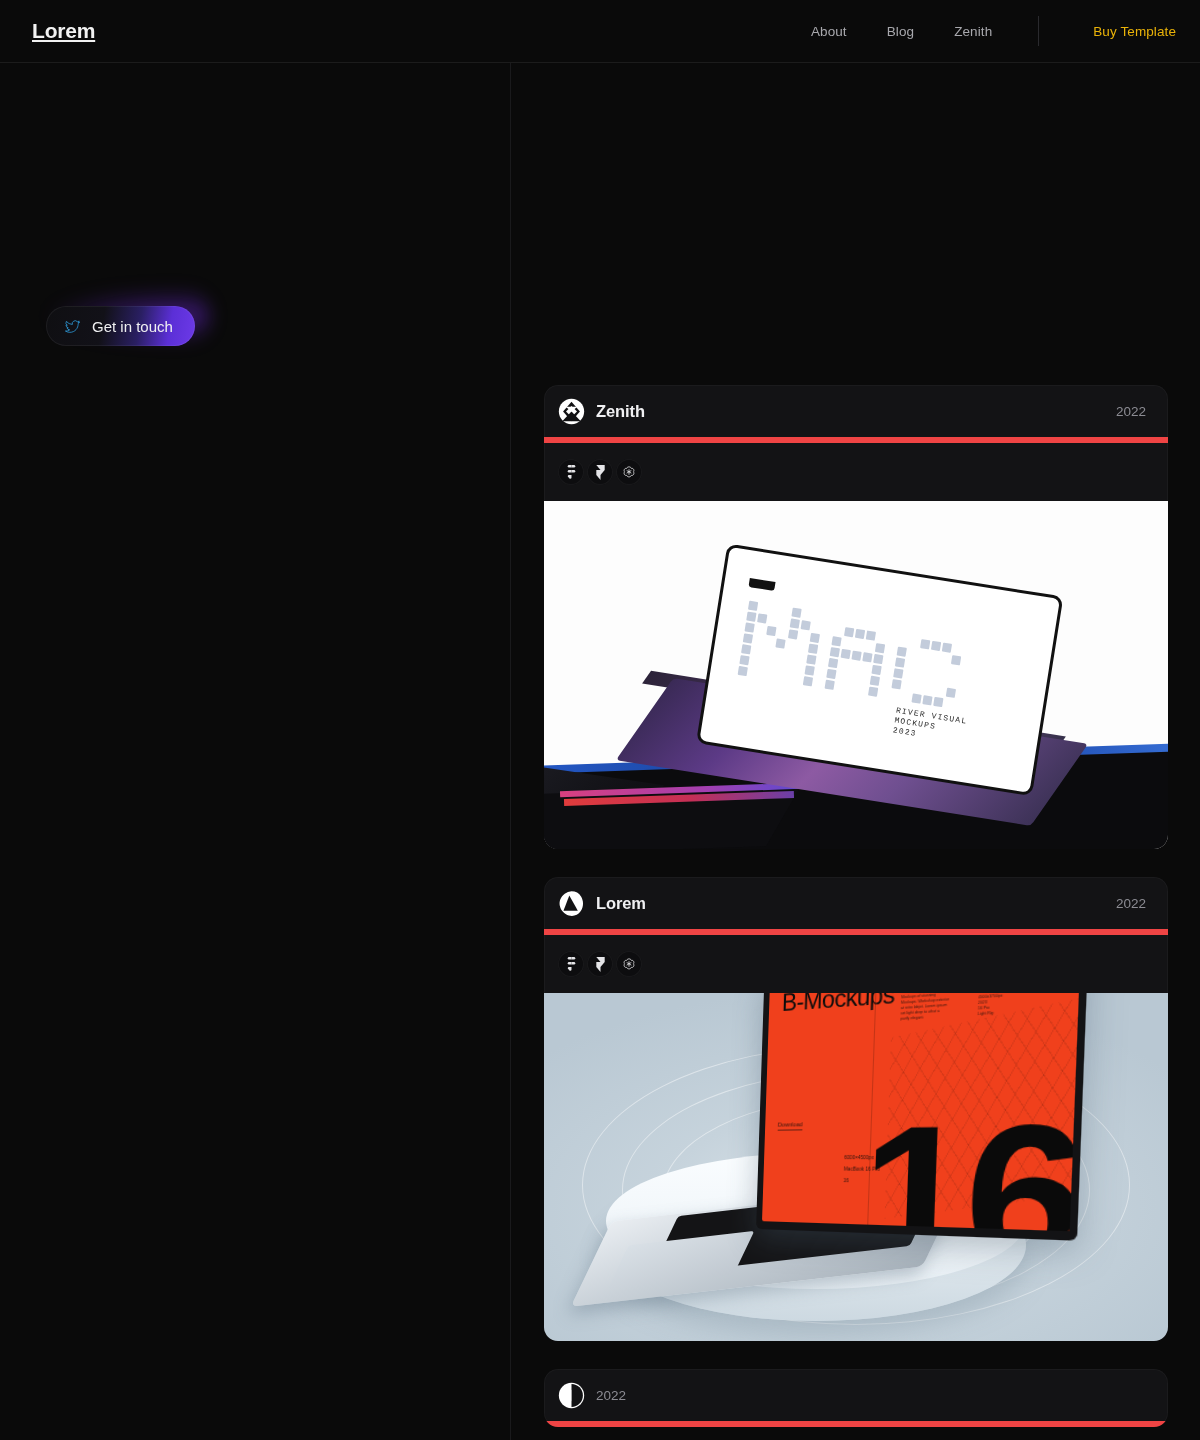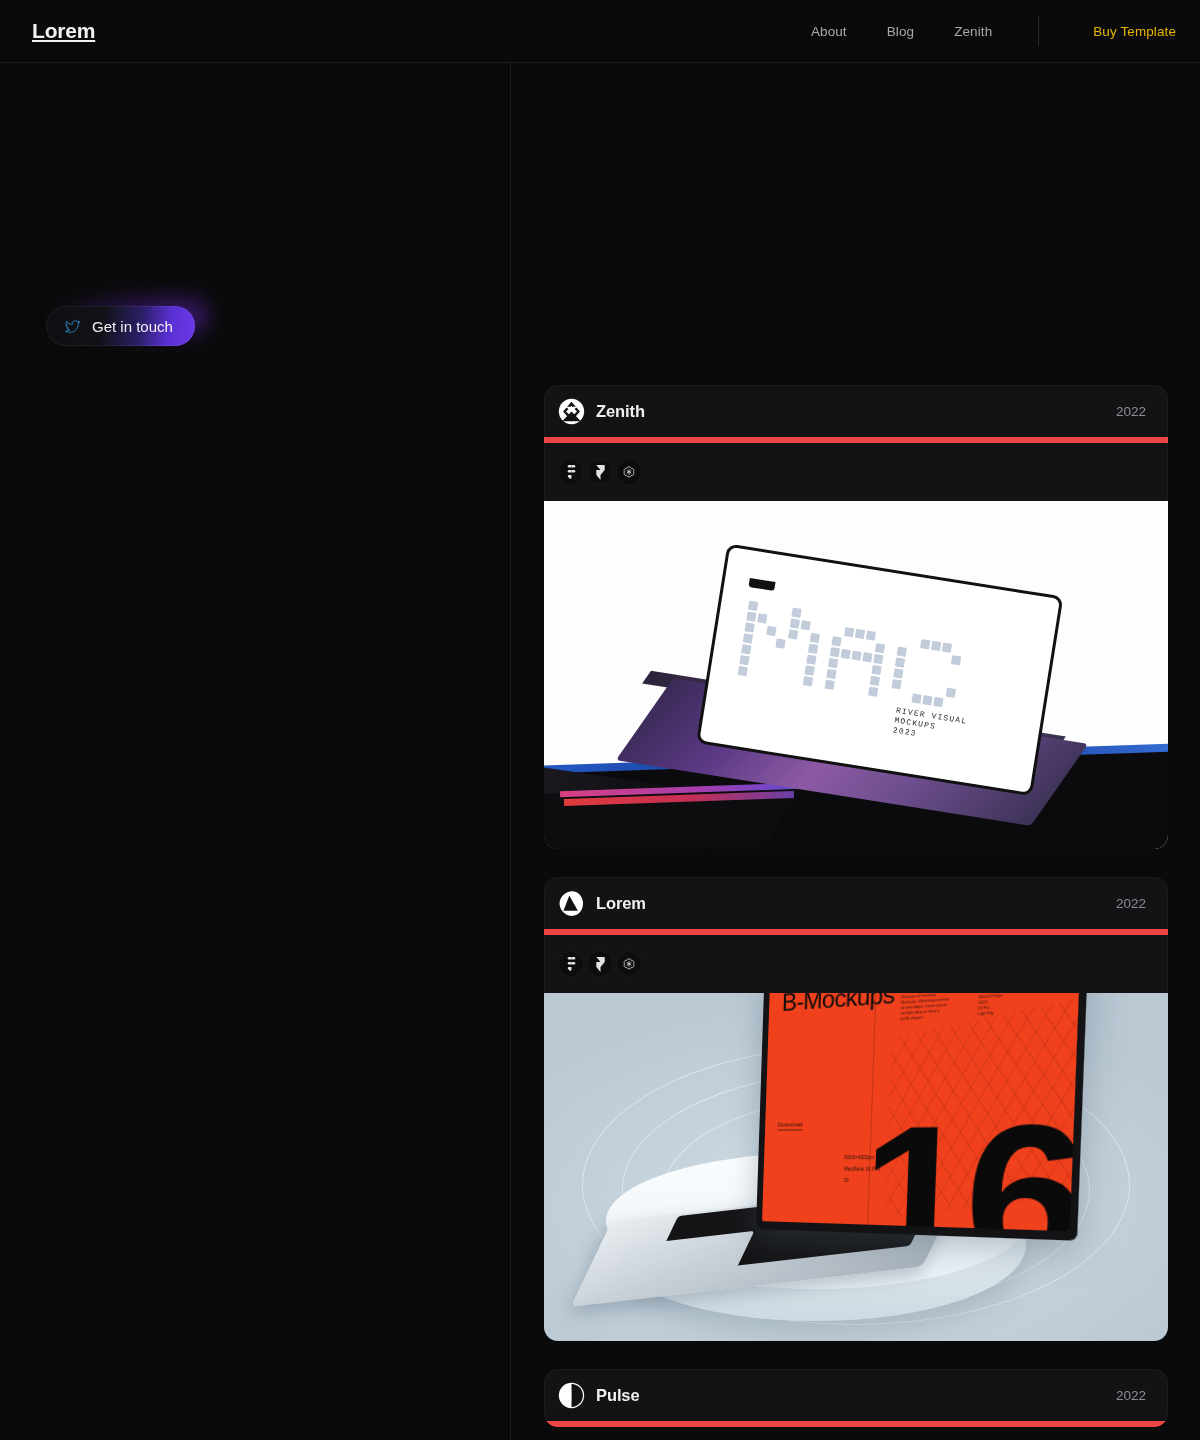--- a/index.html
+++ b/index.html
@@ -753,19 +753,18 @@
     </div>
 
     <div class="project-card" id="card-pulse">
       <div class="card-head">
         <svg class="card-logo" viewBox="0 0 32 32">
           <circle cx="16" cy="16" r="15" fill="#ffffff"></circle>
           <path d="M16 2.5c7.5 0 13.5 6 13.5 13.5S23.5 29.5 16 29.5z" fill="#121214"></path>
           <path d="M16 8.5 21 16l-5 7.5z" fill="#121214"></path>
           <path d="M16 8.5 11 16l5 7.5z" fill="#ffffff"></path>
         </svg>
-        <span class="card-title">Pulse</span>
         <span class="card-year">2022</span>
       </div>
     </div>
 
   </div>
 </div>
 
 </body></html>

